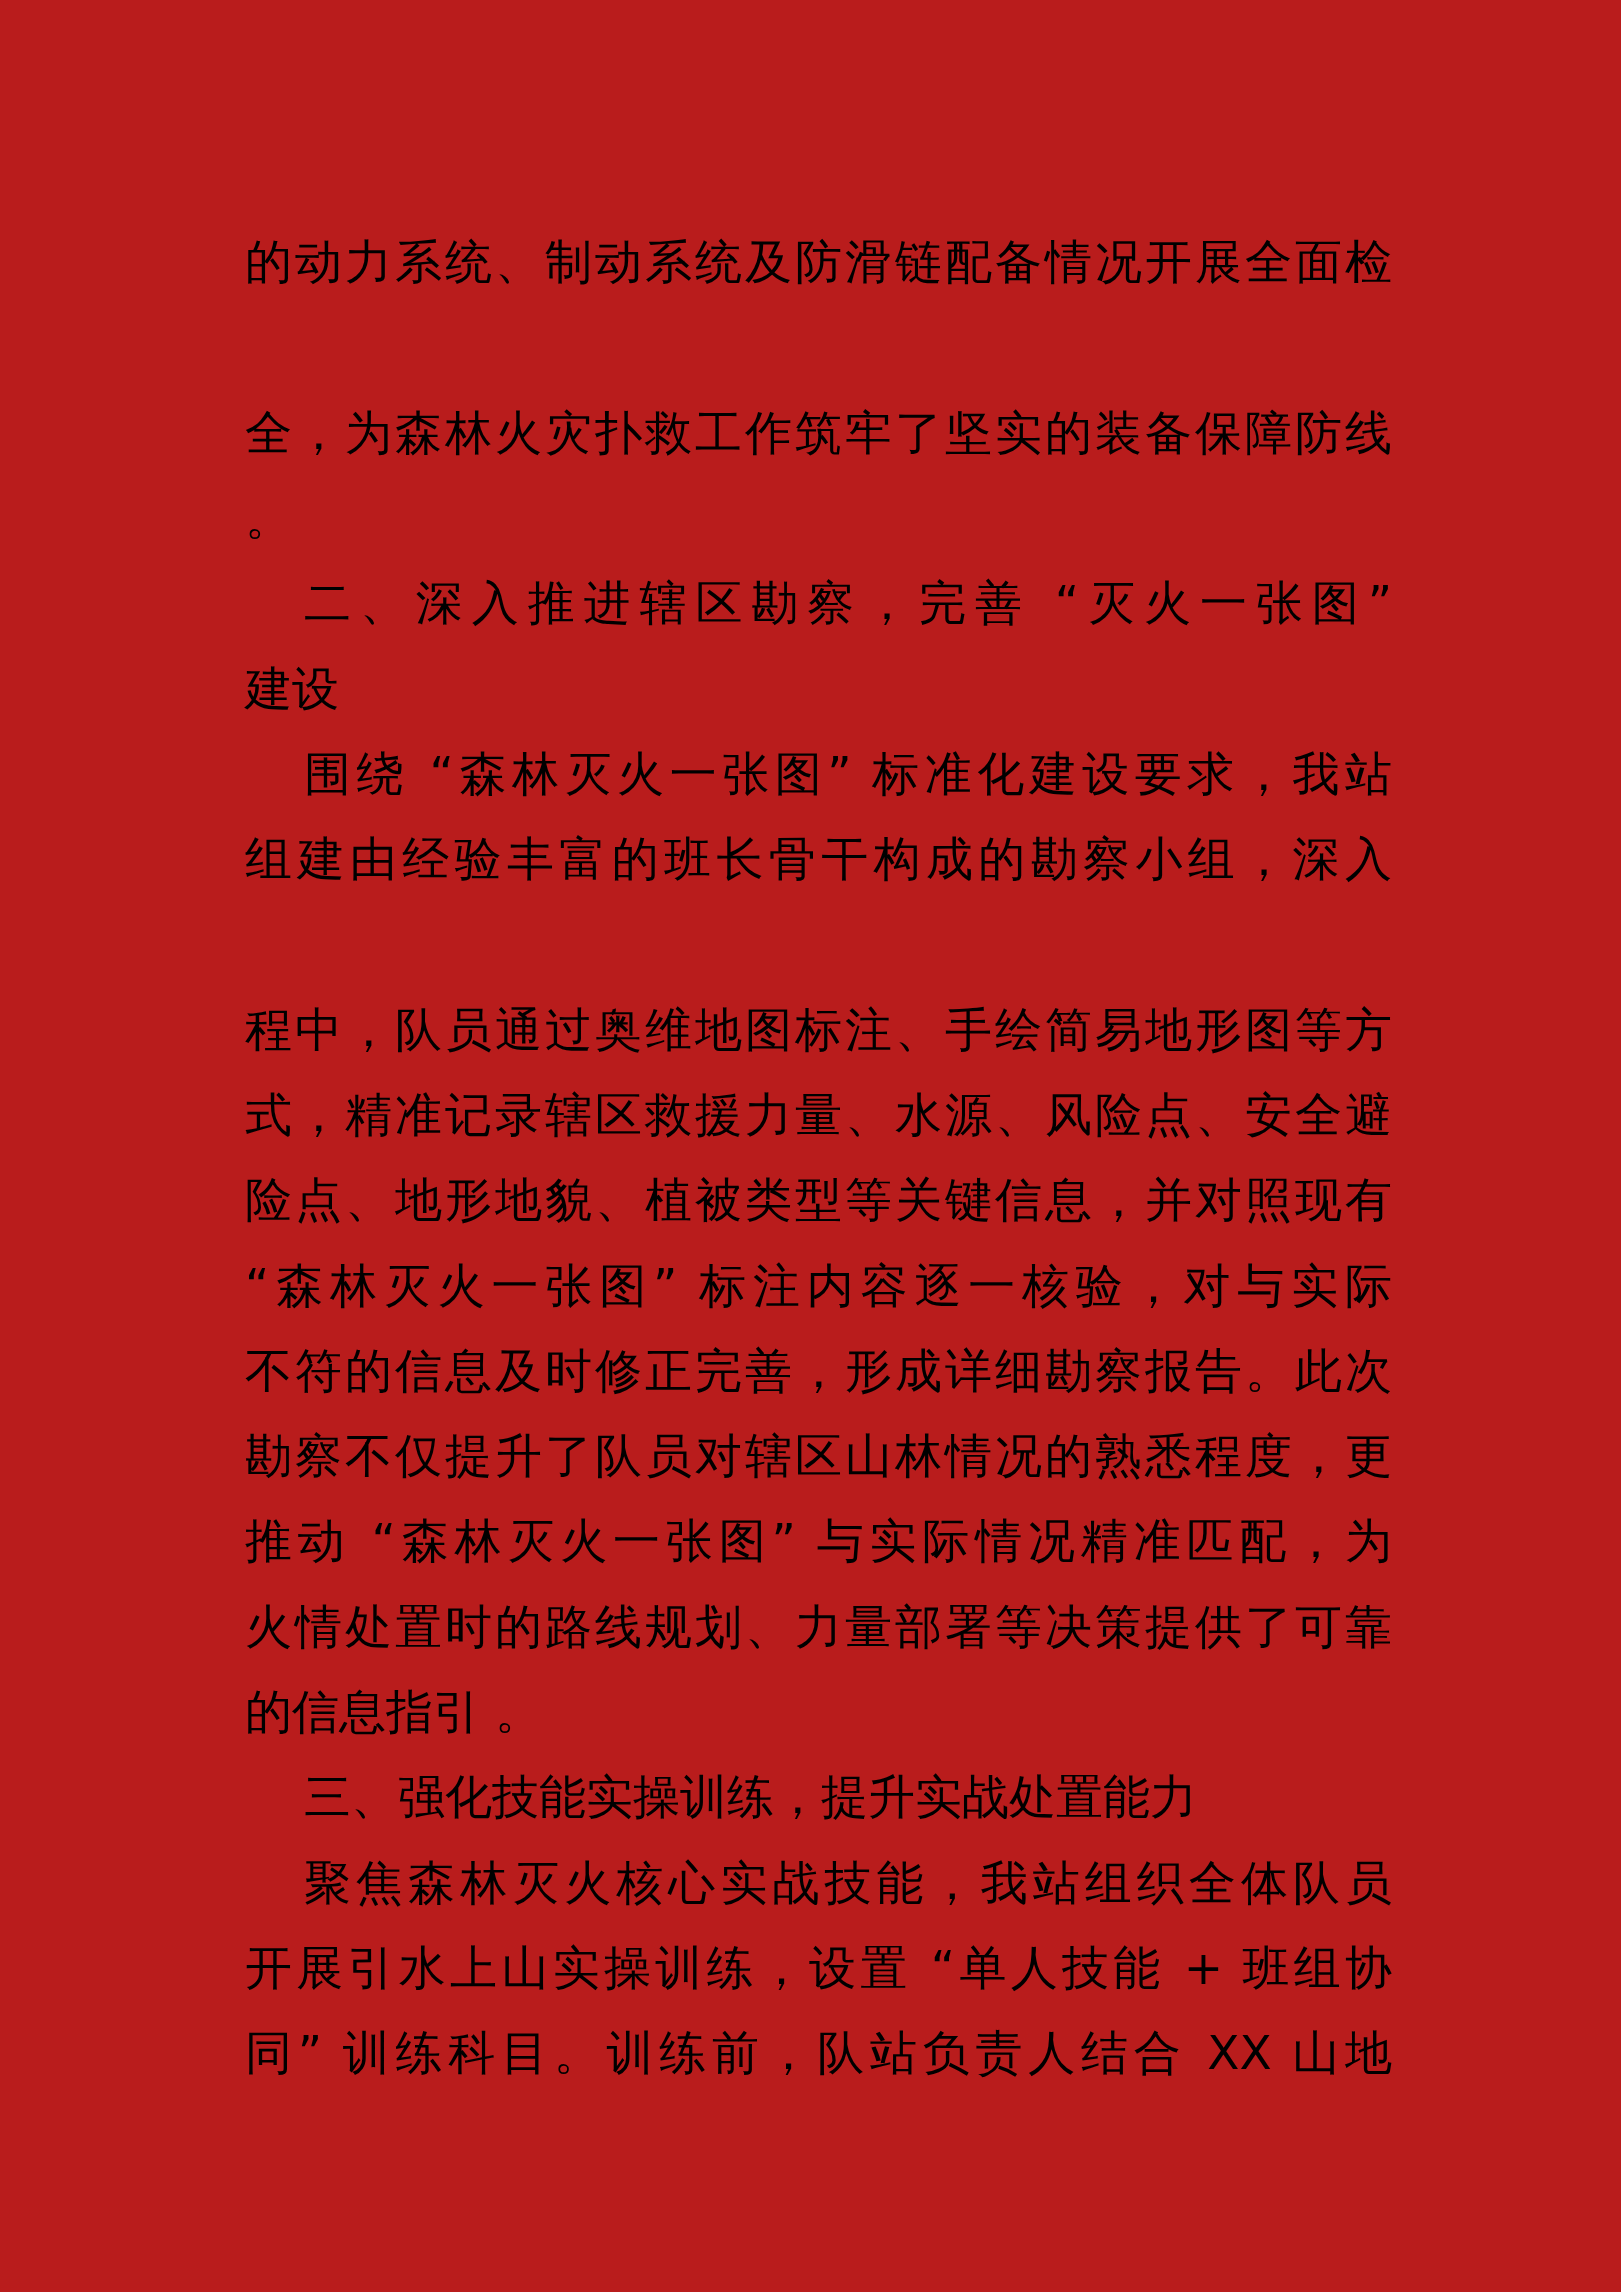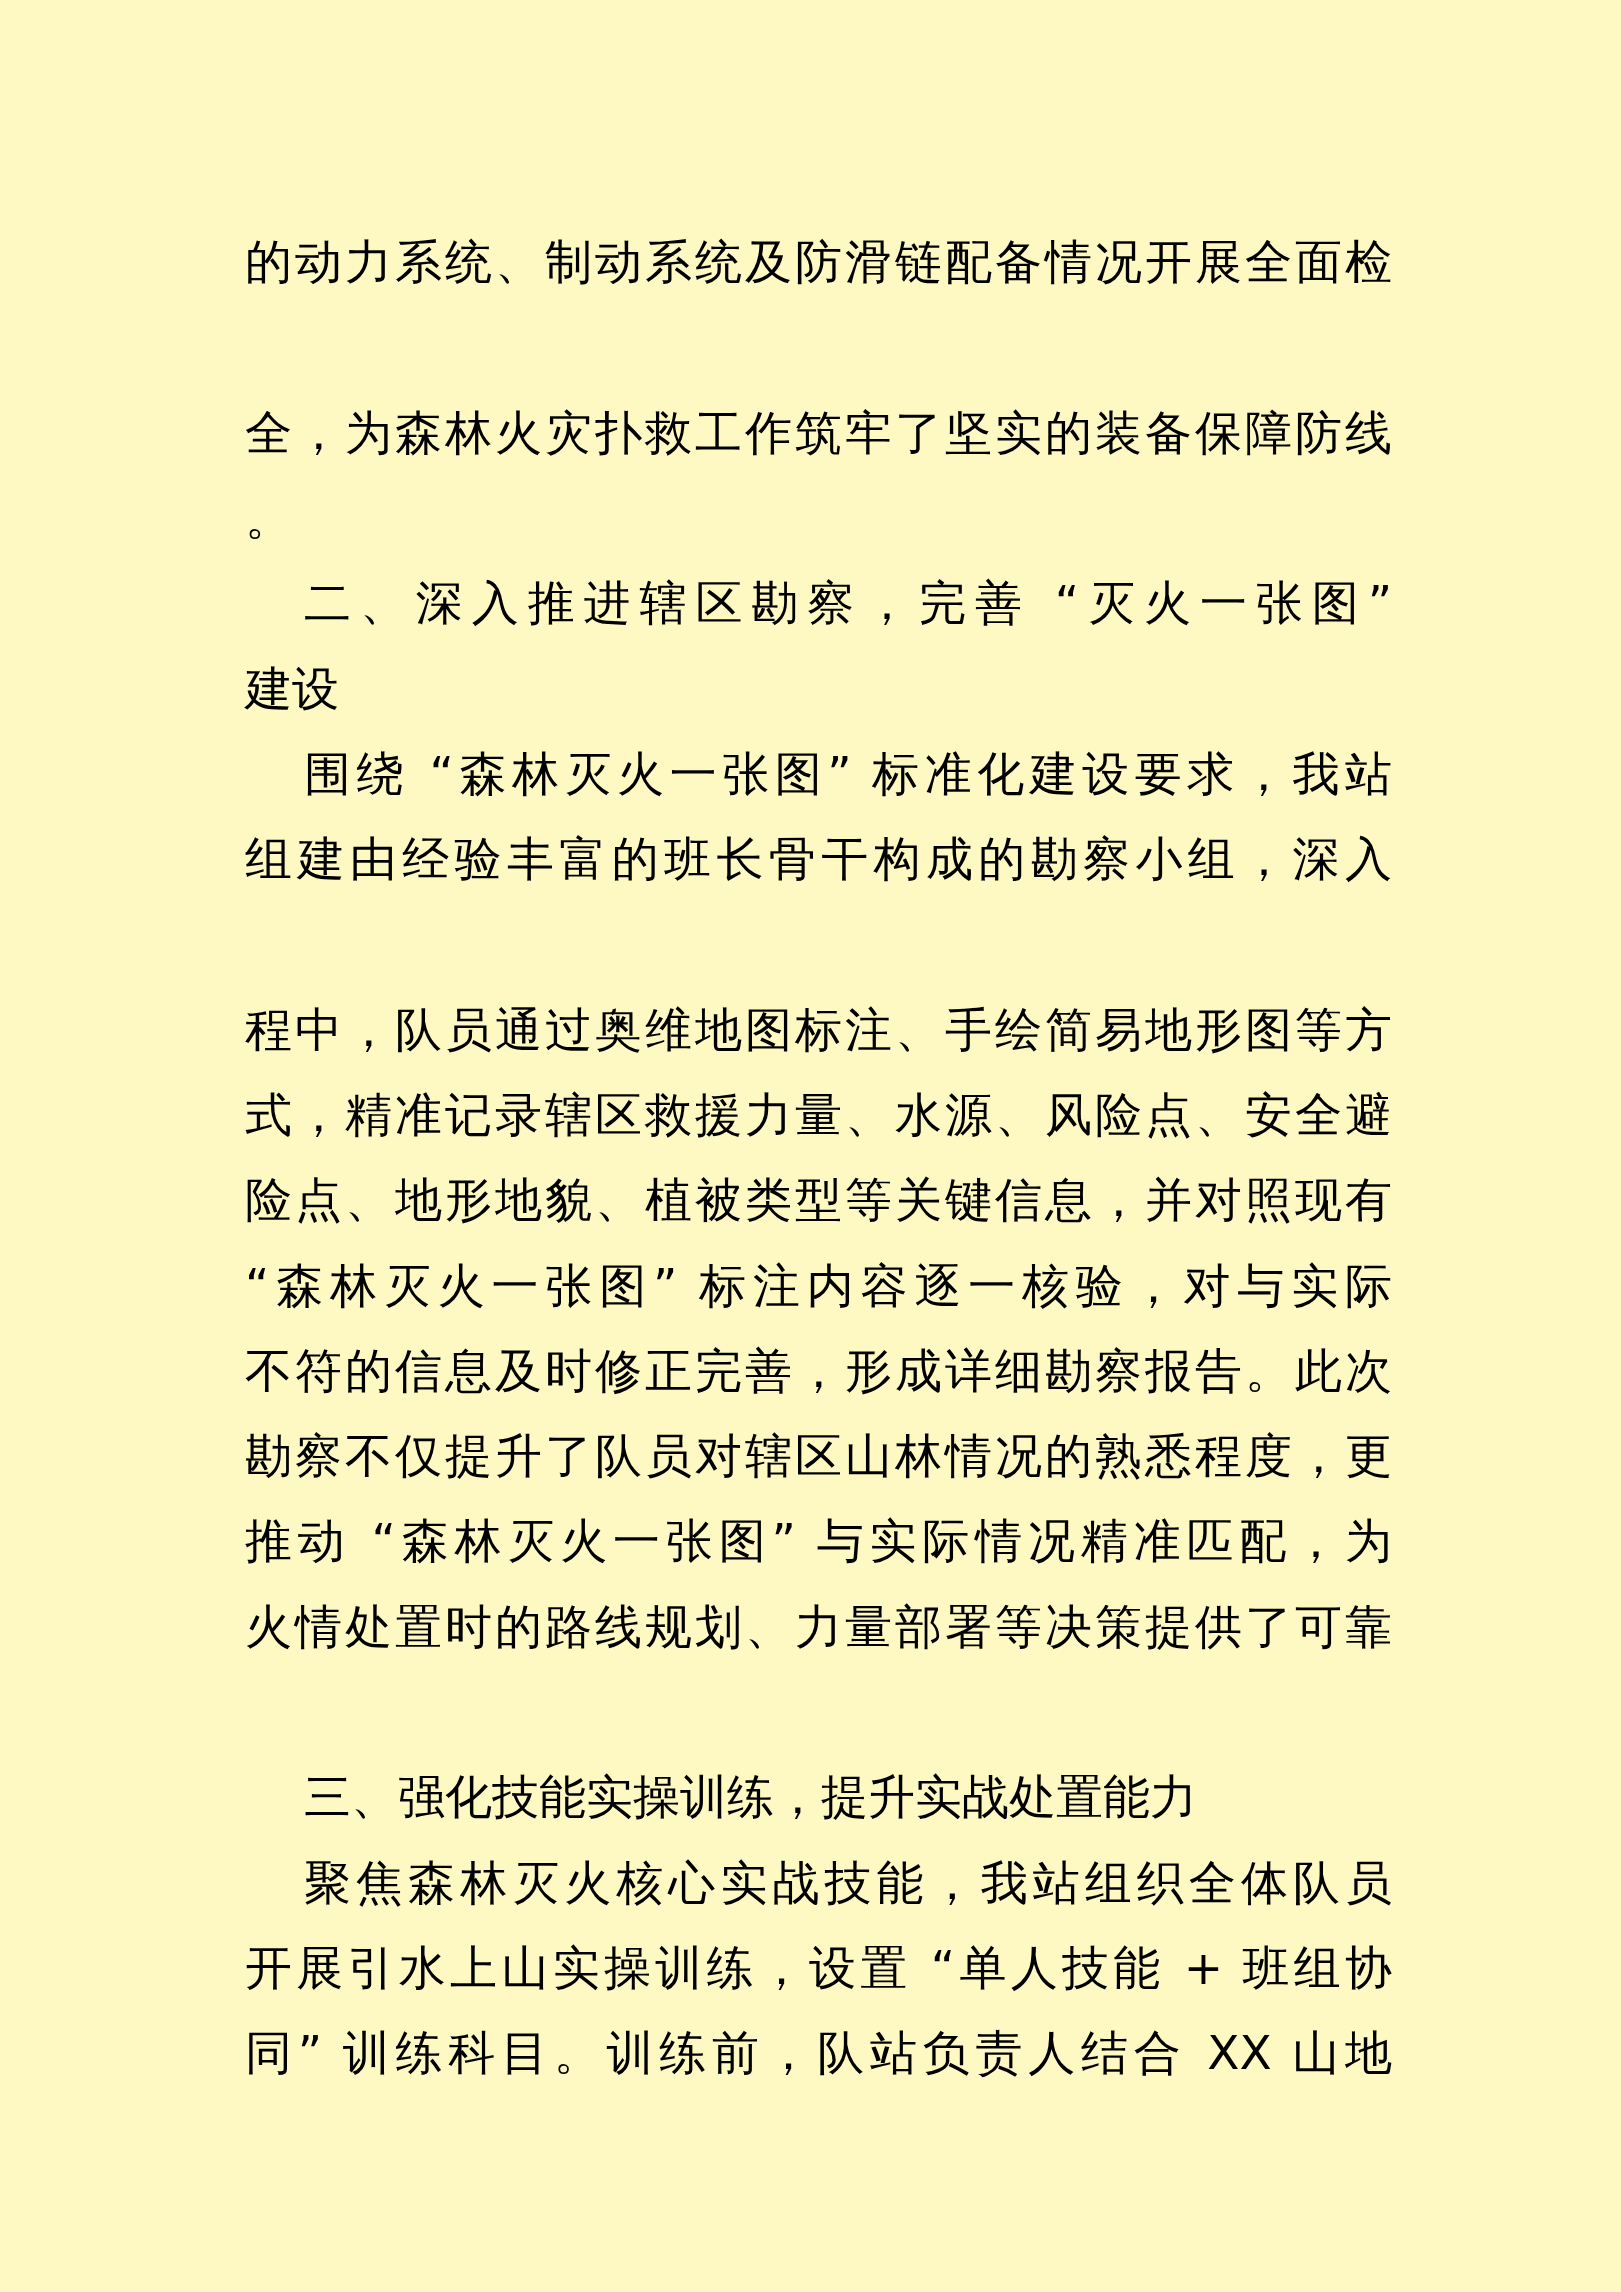--- a/index.html
+++ b/index.html
@@ -14,21 +14,21 @@
       overflow: hidden;
       font-family: "DejaVu Sans", "Liberation Sans", sans-serif;
       color: #000000;
     }
     .page {
       position: absolute;
       left: 0;
       top: 0;
       width: 1621px;
       height: 2293px;
-      background: #fef9c3;
+      background: #b91c1c;
     }
     .line {
       position: absolute;
       left: 245px;
       width: 1147px;
       height: 69px;
       font-size: 47px;
       line-height: 69px;
       white-space: nowrap;
       letter-spacing: 0px;
@@ -56,20 +56,21 @@
   <div class="line indent justify" style="top:739px">围绕 “森林灭火一张图” 标准化建设要求，我站</div>
   <div class="line justify" style="top:824px">组建由经验丰富的班长骨干构成的勘察小组，深入</div>
   <div class="line justify" style="top:995px">程中，队员通过奥维地图标注、手绘简易地形图等方</div>
   <div class="line justify" style="top:1165px">险点、地形地貌、植被类型等关键信息，并对照现有</div>
   <div class="line justify" style="top:1080px">式，精准记录辖区救援力量、水源、风险点、安全避</div>
   <div class="line justify" style="top:1251px"> “森林灭火一张图” 标注内容逐一核验，对与实际</div>
   <div class="line justify" style="top:1336px">不符的信息及时修正完善，形成详细勘察报告。此次</div>
   <div class="line justify" style="top:1421px">勘察不仅提升了队员对辖区山林情况的熟悉程度，更</div>
   <div class="line justify" style="top:1506px">推动 “森林灭火一张图” 与实际情况精准匹配，为</div>
   <div class="line justify" style="top:1592px">火情处置时的路线规划、力量部署等决策提供了可靠</div>
+  <div class="line" style="top:1677px">的信息指引 。</div>
 
   <div class="line indent" style="top:1762px">三、强化技能实操训练，提升实战处置能力</div>
 
   <div class="line indent justify" style="top:1848px">聚焦森林灭火核心实战技能，我站组织全体队员</div>
   <div class="line justify" style="top:1933px">开展引水上山实操训练，设置 “单人技能 + 班组协</div>
   <div class="line justify" style="top:2018px">同” 训练科目。训练前，队站负责人结合 XX 山地</div>
 </div>
 
 
 </body></html>

